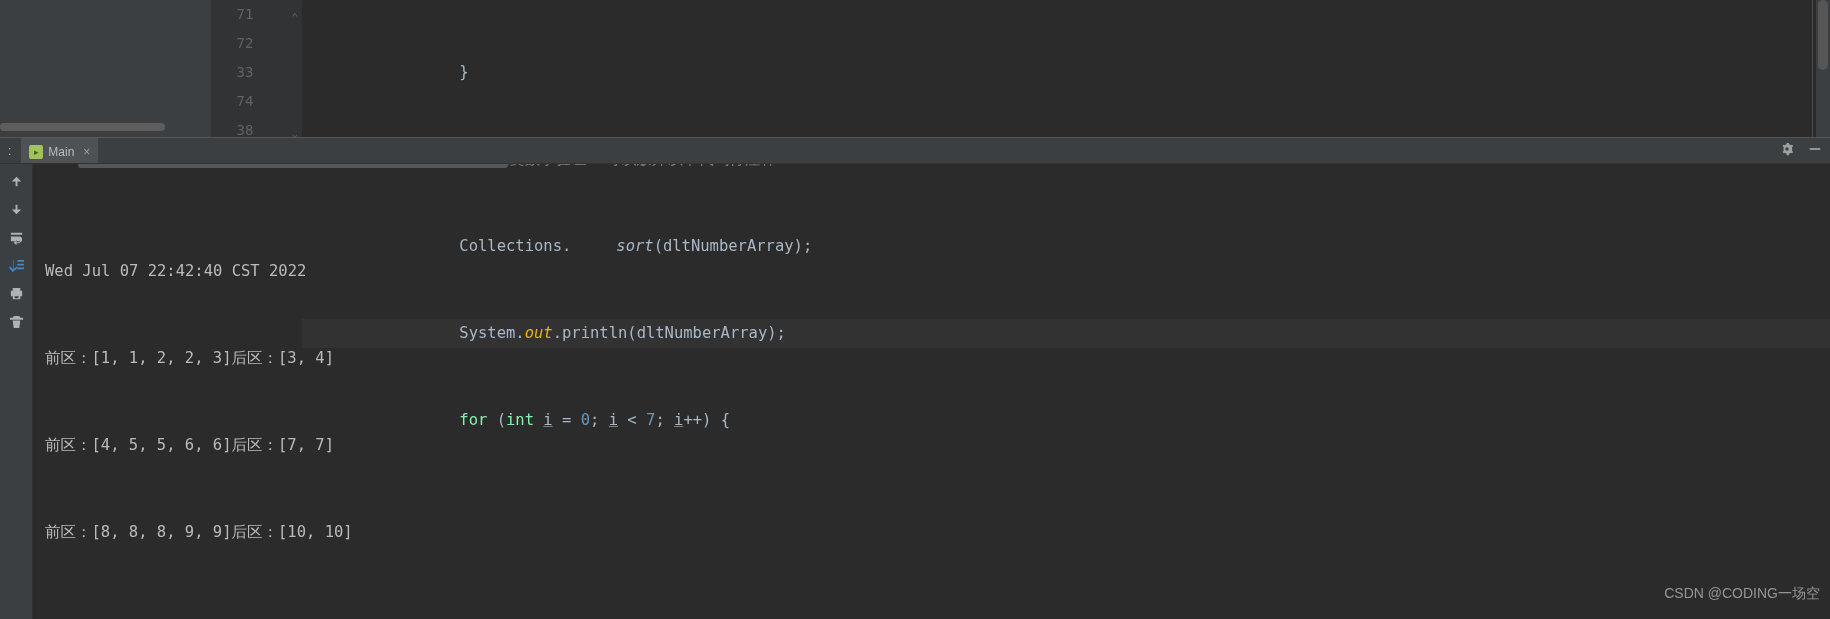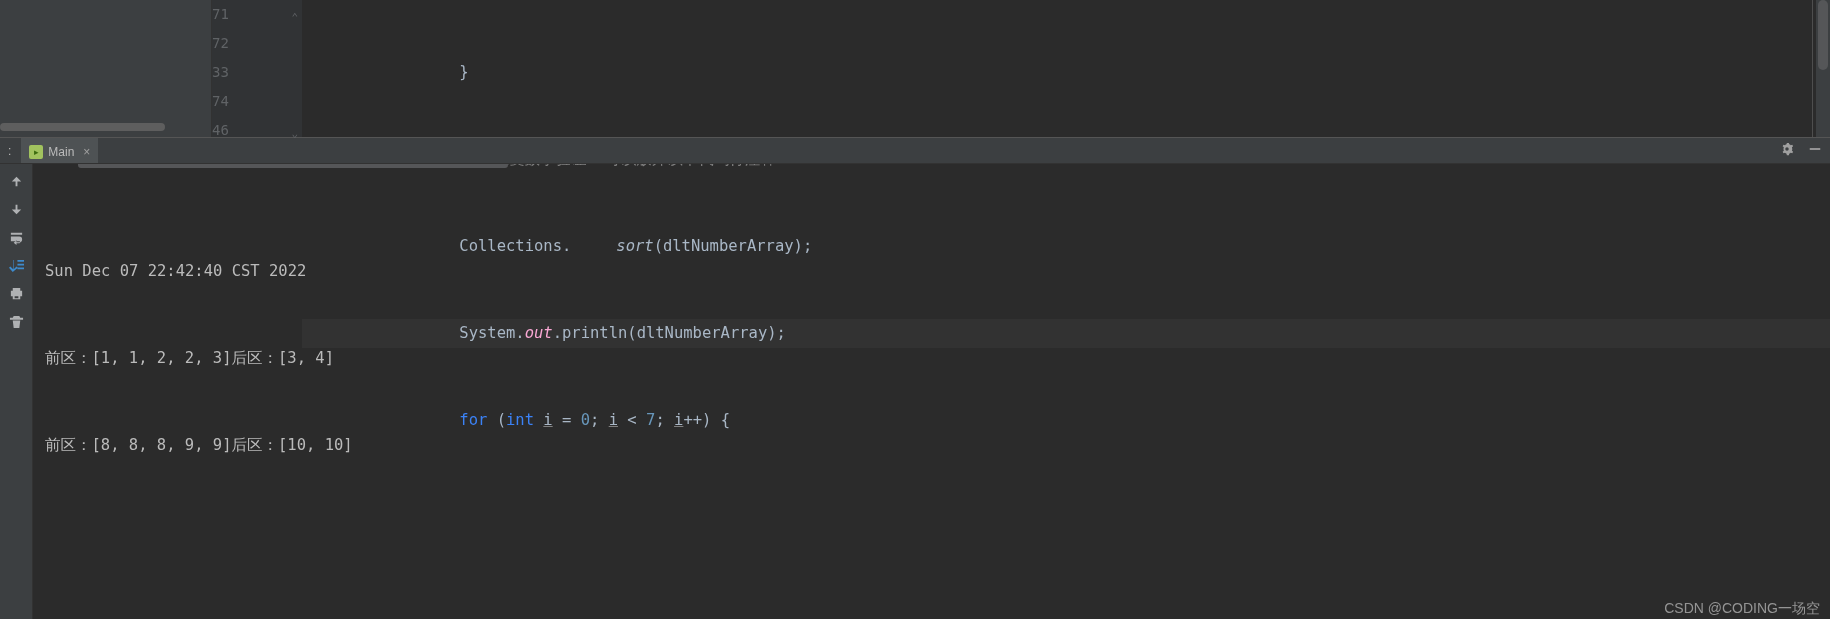--- a/index.html
+++ b/index.html
@@ -30,21 +30,21 @@
       bottom: 6px;
       left: 0;
       width: 165px;
       height: 8px;
       background: #5e5e5e;
       border-radius: 4px;
     }
     .gutter {
       width: 90px;
       background: #313335;
-      text-align: left;
+      text-align: center;
       padding-right: 24px;
       color: #606366;
       font-size: 14px;
       line-height: 29px;
       padding-top: 0;
       position: relative;
     }
     .gutter .ln { height: 29px; }
     .gutter-icon {
       position: absolute;
@@ -55,22 +55,22 @@
     .code {
       flex: 1;
       background: #2b2b2b;
       font-size: 15.5px;
       line-height: 29px;
       white-space: pre;
       position: relative;
     }
     .code-line { height: 29px; padding-left: 8px; }
     .code-line.highlight { background: #323232; }
-    .kw { color: #3b82f6; }
-    .field { color: #f9a8d4; font-style: italic; }
+    .kw { color: #86efac; }
+    .field { color: #eab308; font-style: italic; }
     .method-s { font-style: italic; color: #a9b7c6; margin-left: 45px; }
     .num { color: #6897bb; }
     .comment { color: #808080; }
     .underline { text-decoration: underline; text-decoration-color: #808080; }
     .scrollbar-track {
       position: absolute;
       right: 0; top: 0;
       width: 14px;
       height: 137px;
       background: #3c3f41;
@@ -173,40 +173,40 @@
       left: 45px;
       width: 430px;
       height: 20px;
       background: #555658;
       border-radius: 3px;
     }
     .cline { height: 29px; }
     .watermark {
       position: absolute;
       right: 10px;
-      bottom: 1px;
+      bottom: 16px;
       color: #b8b8b8;
       font-size: 14px;
       font-family: sans-serif;
       opacity: 0.75;
     }
   </style>
 </head>
 <body>
 
 <div class="editor-area">
   <div class="project-panel">
     <div class="proj-scroll"></div>
   </div>
   <div class="gutter">
     <div class="ln">71</div>
     <div class="ln">72</div>
     <div class="ln">33</div>
     <div class="ln">74</div>
-    <div class="ln">46</div>
+    <div class="ln">38</div>
     <span class="gutter-icon" style="top:3px">⌃</span>
     <span class="gutter-icon" style="top:119px">⌄</span>
   </div>
   <div class="code">
     <div class="code-line">                }</div>
     <div class="code-line">                <span class="comment">//不重复数字验证  可以放开以下代码行注释</span></div>
     <div class="code-line">                Collections.<span class="method-s">sort</span>(dltNumberArray);</div>
     <div class="code-line highlight">                System.<span class="field">out</span>.println(dltNumberArray);</div>
     <div class="code-line">                <span class="kw">for</span> (<span class="kw">int</span> <span class="underline">i</span> = <span class="num">0</span>; <span class="underline">i</span> &lt; <span class="num">7</span>; <span class="underline">i</span>++) {</div>
     <div class="sep-line"></div>
@@ -261,22 +261,23 @@
           </svg>
         </div>
       <div class="sbtn">
           <svg viewBox="0 0 16 16">
             <path d="M5 2h6l1 2h3v2H1V4h3zm-1 5h8l-1 8H5z"></path>
           </svg>
         </div>
     </div>
     <div class="console">
       <div class="truncated-cmd"></div>
-      <div class="cline">Sun Dec 07 22:42:40 CST 2022</div>
+      <div class="cline">Wed Jul 07 22:42:40 CST 2022</div>
       <div class="cline">前区：[1, 1, 2, 2, 3]后区：[3, 4]</div>
+      <div class="cline">前区：[4, 5, 5, 6, 6]后区：[7, 7]</div>
       <div class="cline">前区：[8, 8, 8, 9, 9]后区：[10, 10]</div>
       
       
       
       
       
       
     </div>
   </div>
 </div>

